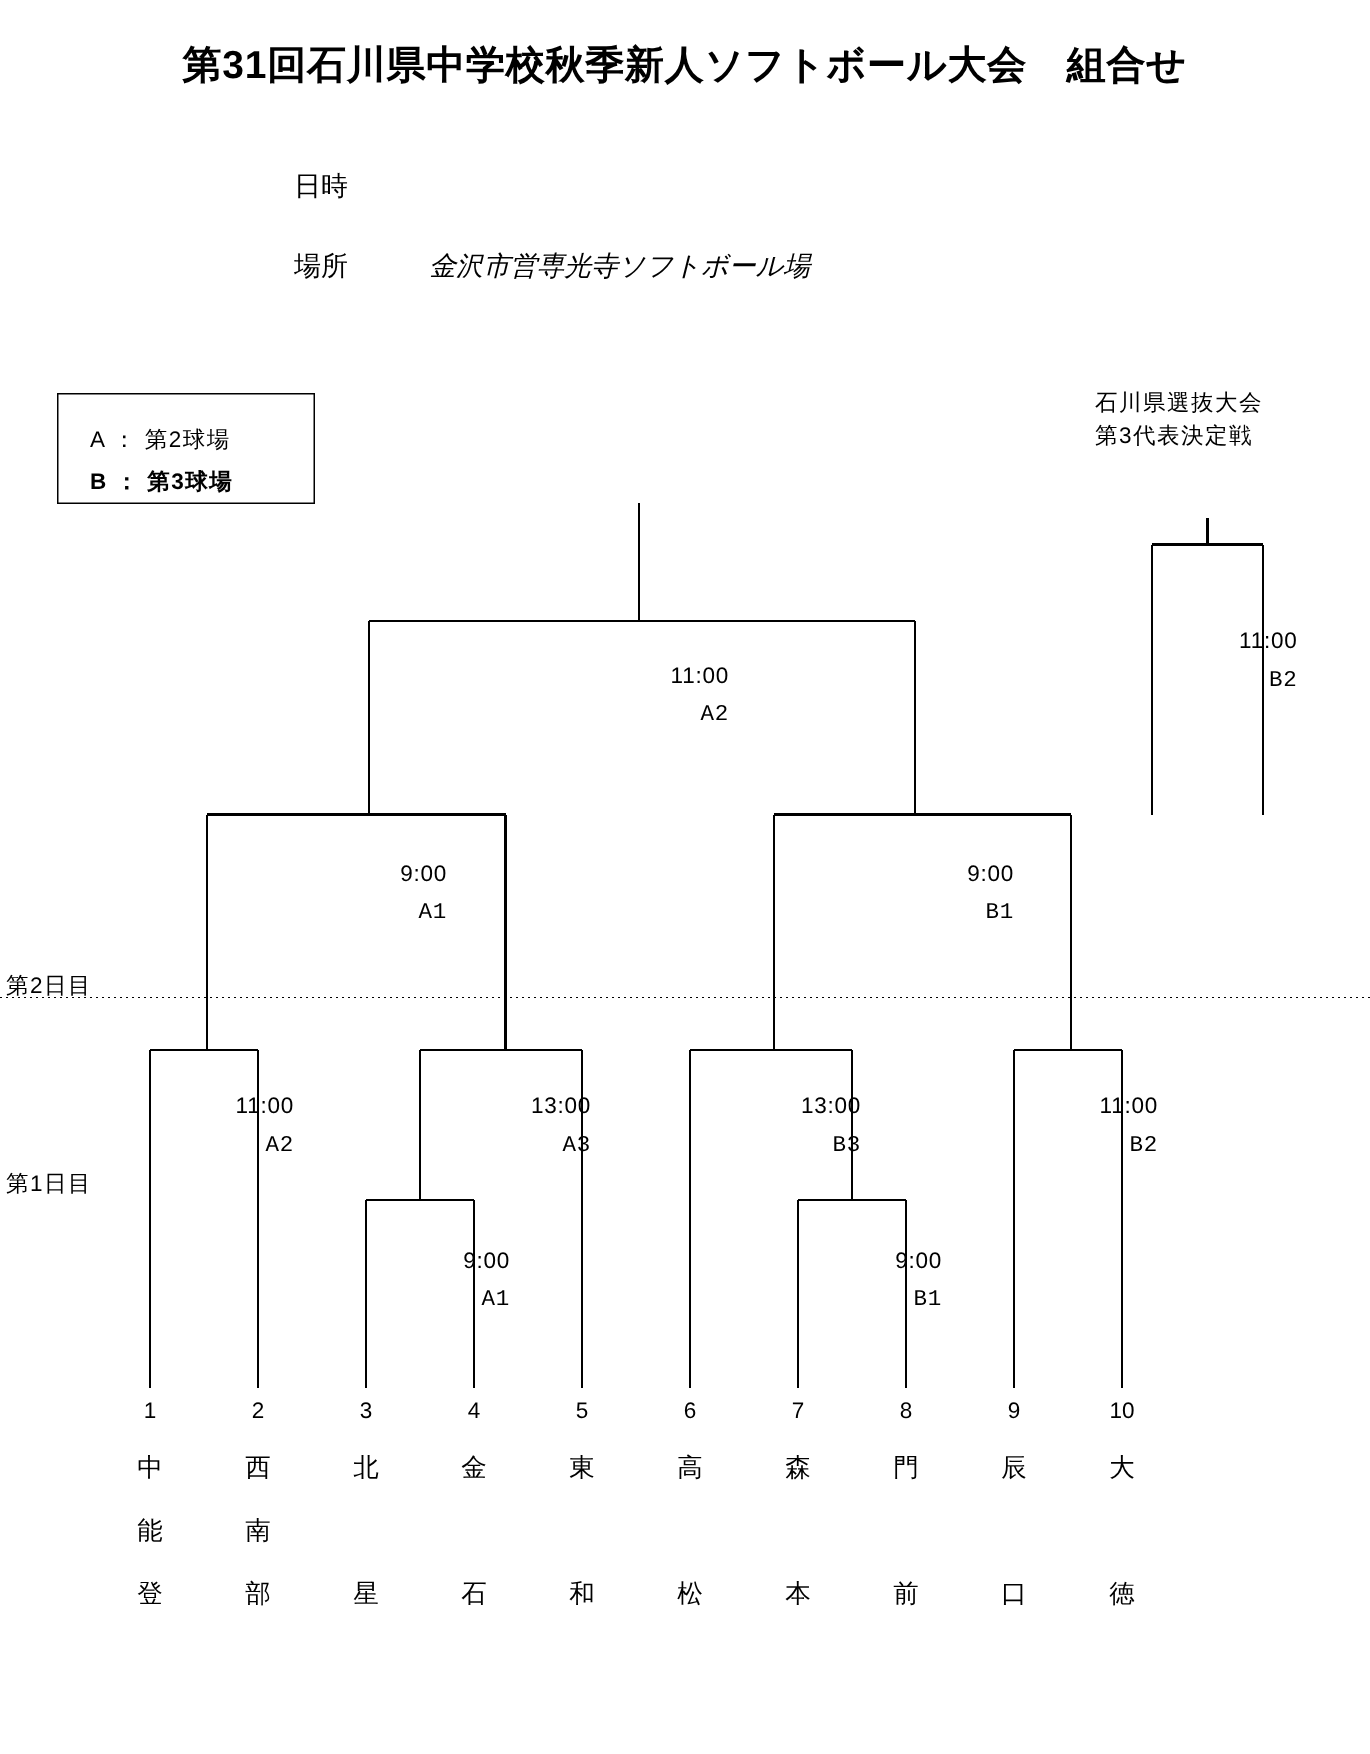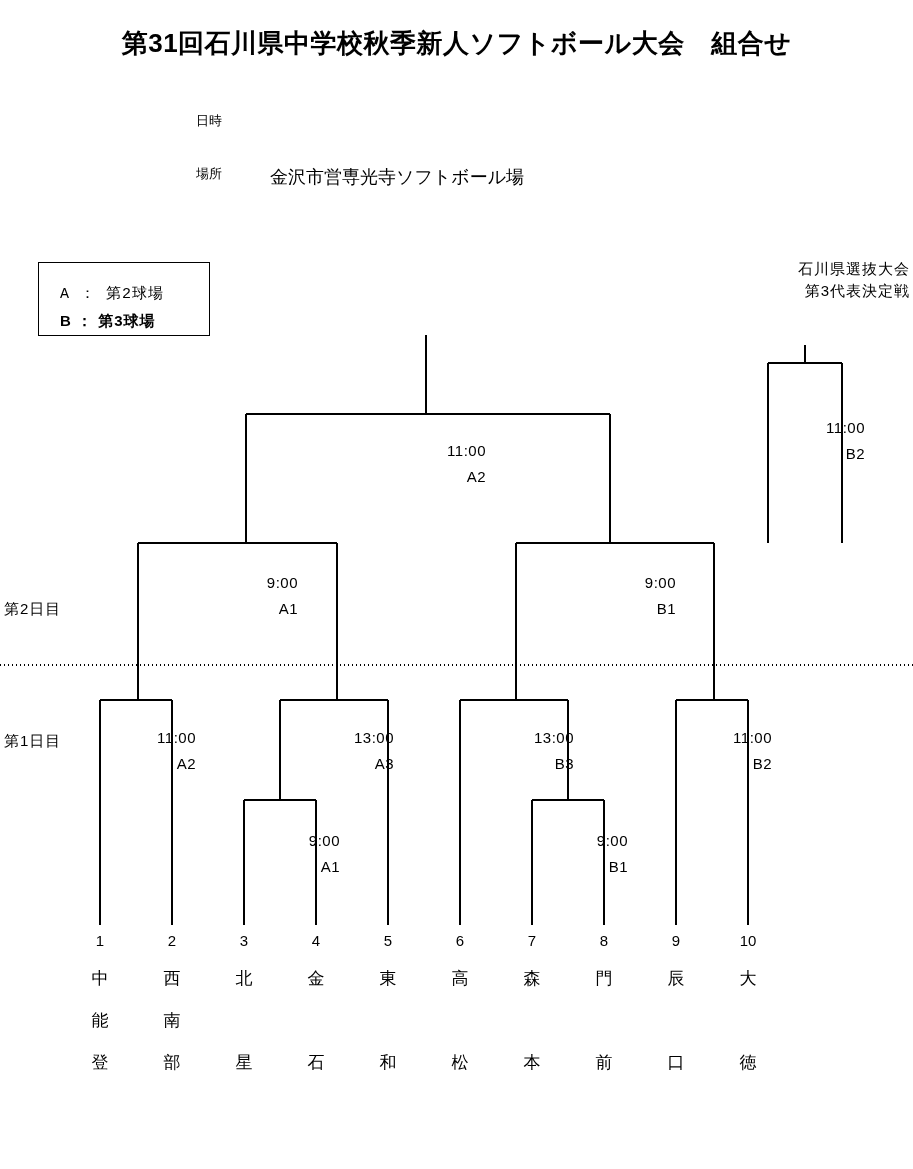--- a/index.html
+++ b/index.html
@@ -27,63 +27,64 @@
     left: 0;
     width: 913px;
     text-align: center;
     font-size: 26px;
     font-weight: bold;
     letter-spacing: 0.5px;
     white-space: nowrap;
   }
 
   .meta-label {
-    font-size: 13px;
+    font-size: 18px;
     white-space: nowrap;
   }
   .meta-value {
     font-size: 18px;
     white-space: nowrap;
   }
   .row-date-label  { top: 112px; left: 196px; }
   .row-date-value  { top: 112px; left: 286px; }
   .row-place-label { top: 165px; left: 196px; }
-  .row-place-value { top: 165px; left: 270px; }
+  .row-place-value { top: 165px; left: 286px; font-style: italic; }
 
   .legend-box {
     top: 262px;
     left: 38px;
     width: 172px;
     height: 74px;
     border: 1px solid #000000;
     box-sizing: border-box;
   }
   .legend-line {
     font-size: 15px;
     letter-spacing: 1px;
     white-space: nowrap;
   }
-  .legend-a { top: 284px; left: 60px; font-family: Liberation Mono, monospace; }
+  .legend-a { top: 284px; left: 60px; }
   .legend-b { top: 312px; left: 60px; font-weight: bold; }
 
   .side-note {
     top: 258px;
     left: 730px;
     width: 180px;
     font-size: 15px;
     line-height: 22px;
     letter-spacing: 1px;
-    text-align: right;
+    text-align: left;
     white-space: nowrap;
   }
 
   .day-label {
     font-size: 15px;
     letter-spacing: 1px;
     white-space: nowrap;
+    margin-top: 48px;
   }
   .day2-label { top: 600px; left: 4px; }
   .day1-label { top: 732px; left: 4px; }
 
   svg.bracket {
     position: absolute;
     top: 0;
     left: 0;
     width: 913px;
     height: 1169px;
@@ -103,21 +104,21 @@
 
   .match-text {
     position: absolute;
     text-align: right;
     font-size: 15px;
     line-height: 26px;
     letter-spacing: 0.5px;
     white-space: nowrap;
   }
   .match-text .t-time { display: block; }
-  .match-text .t-field { display: block; }
+  .match-text .t-field { display: block; font-family: Liberation Mono, monospace; }
 
   .seed-num {
     position: absolute;
     width: 40px;
     text-align: center;
     font-size: 15px;
     white-space: nowrap;
   }
   .team-col {
     position: absolute;

